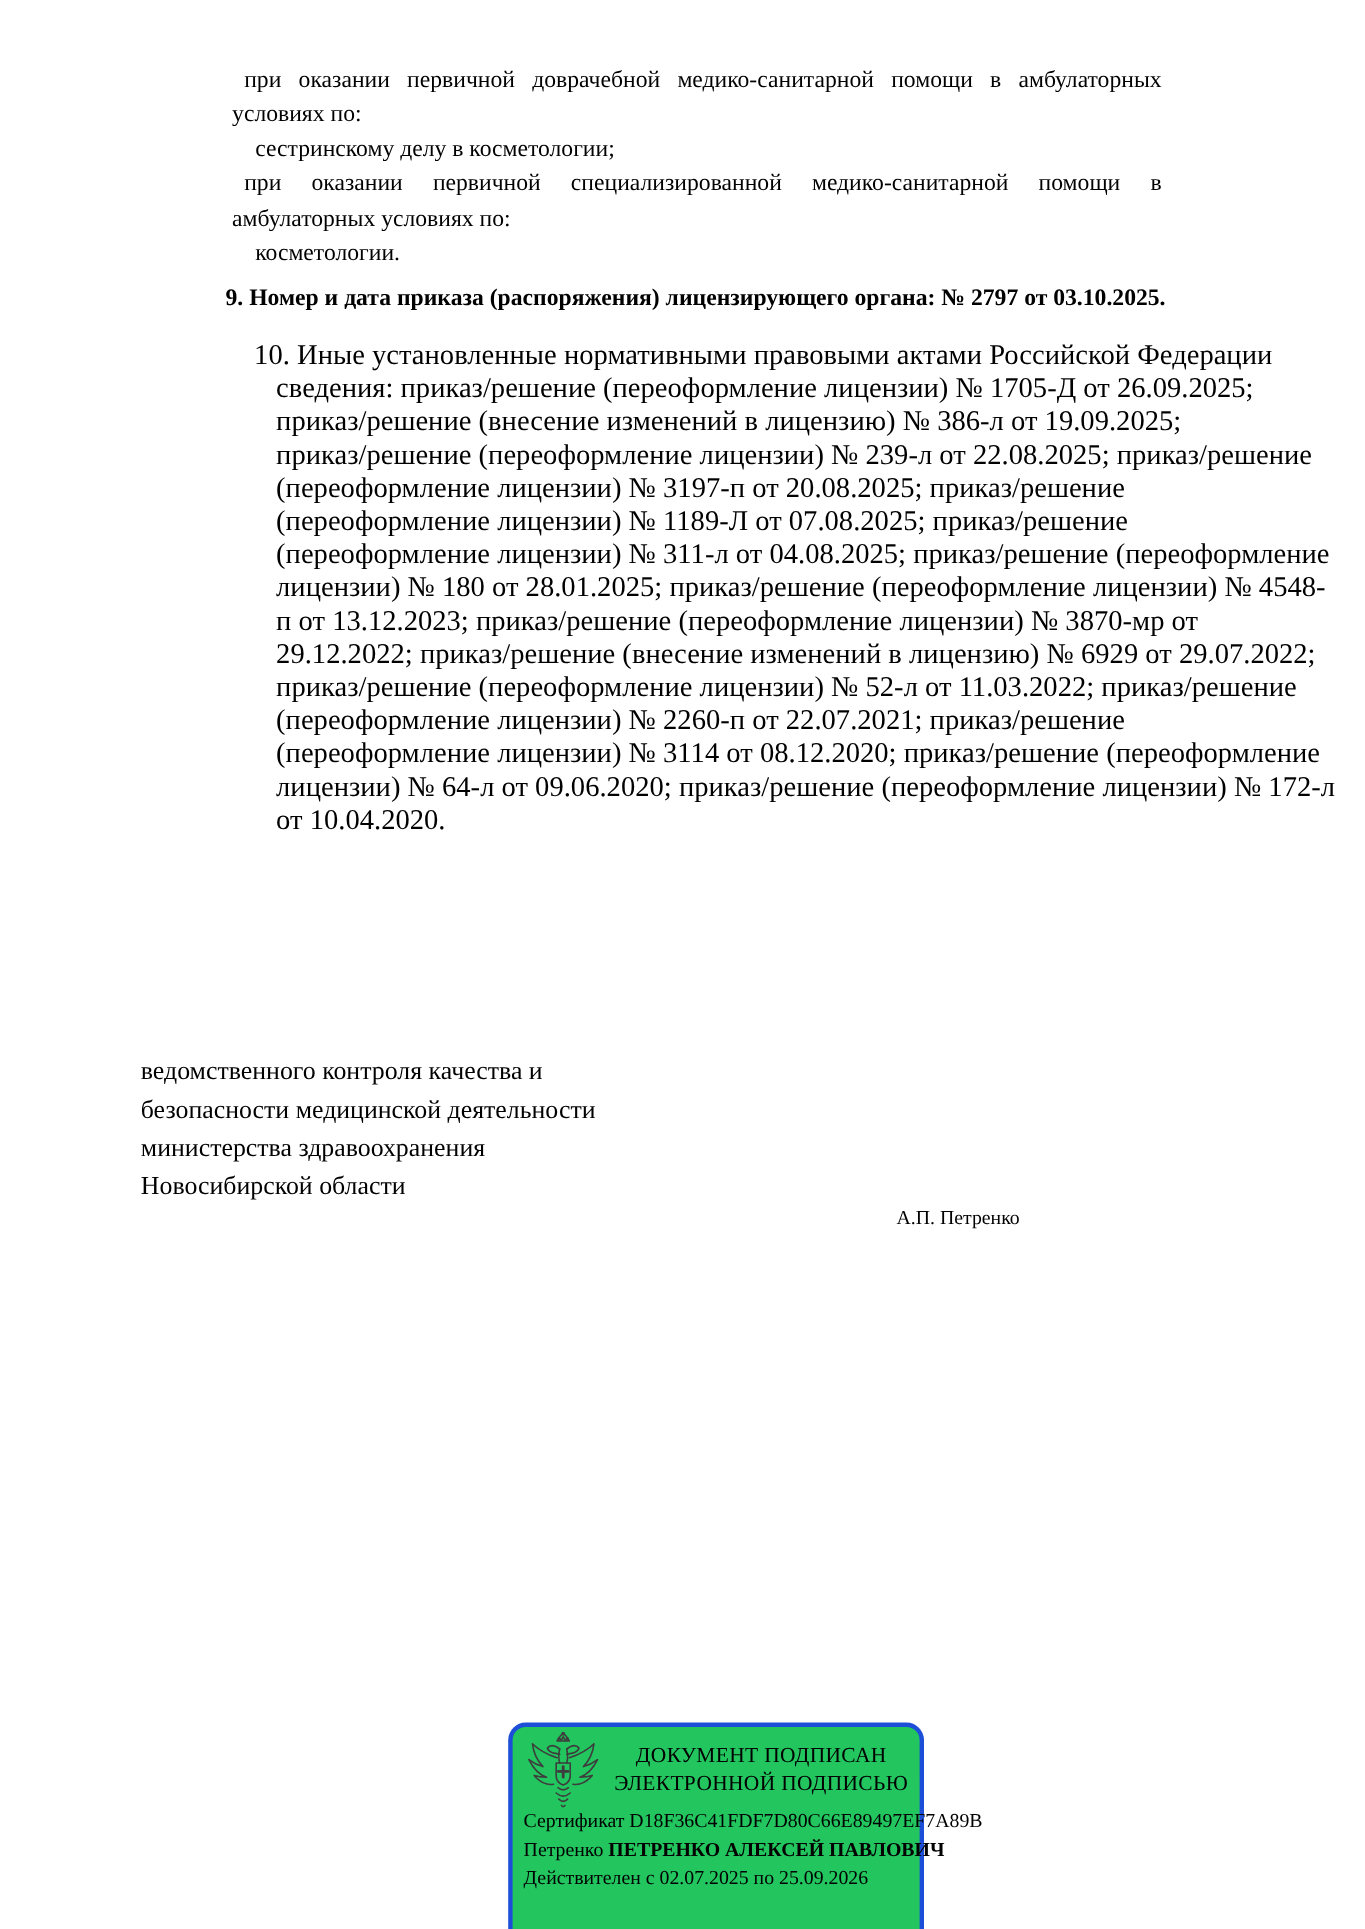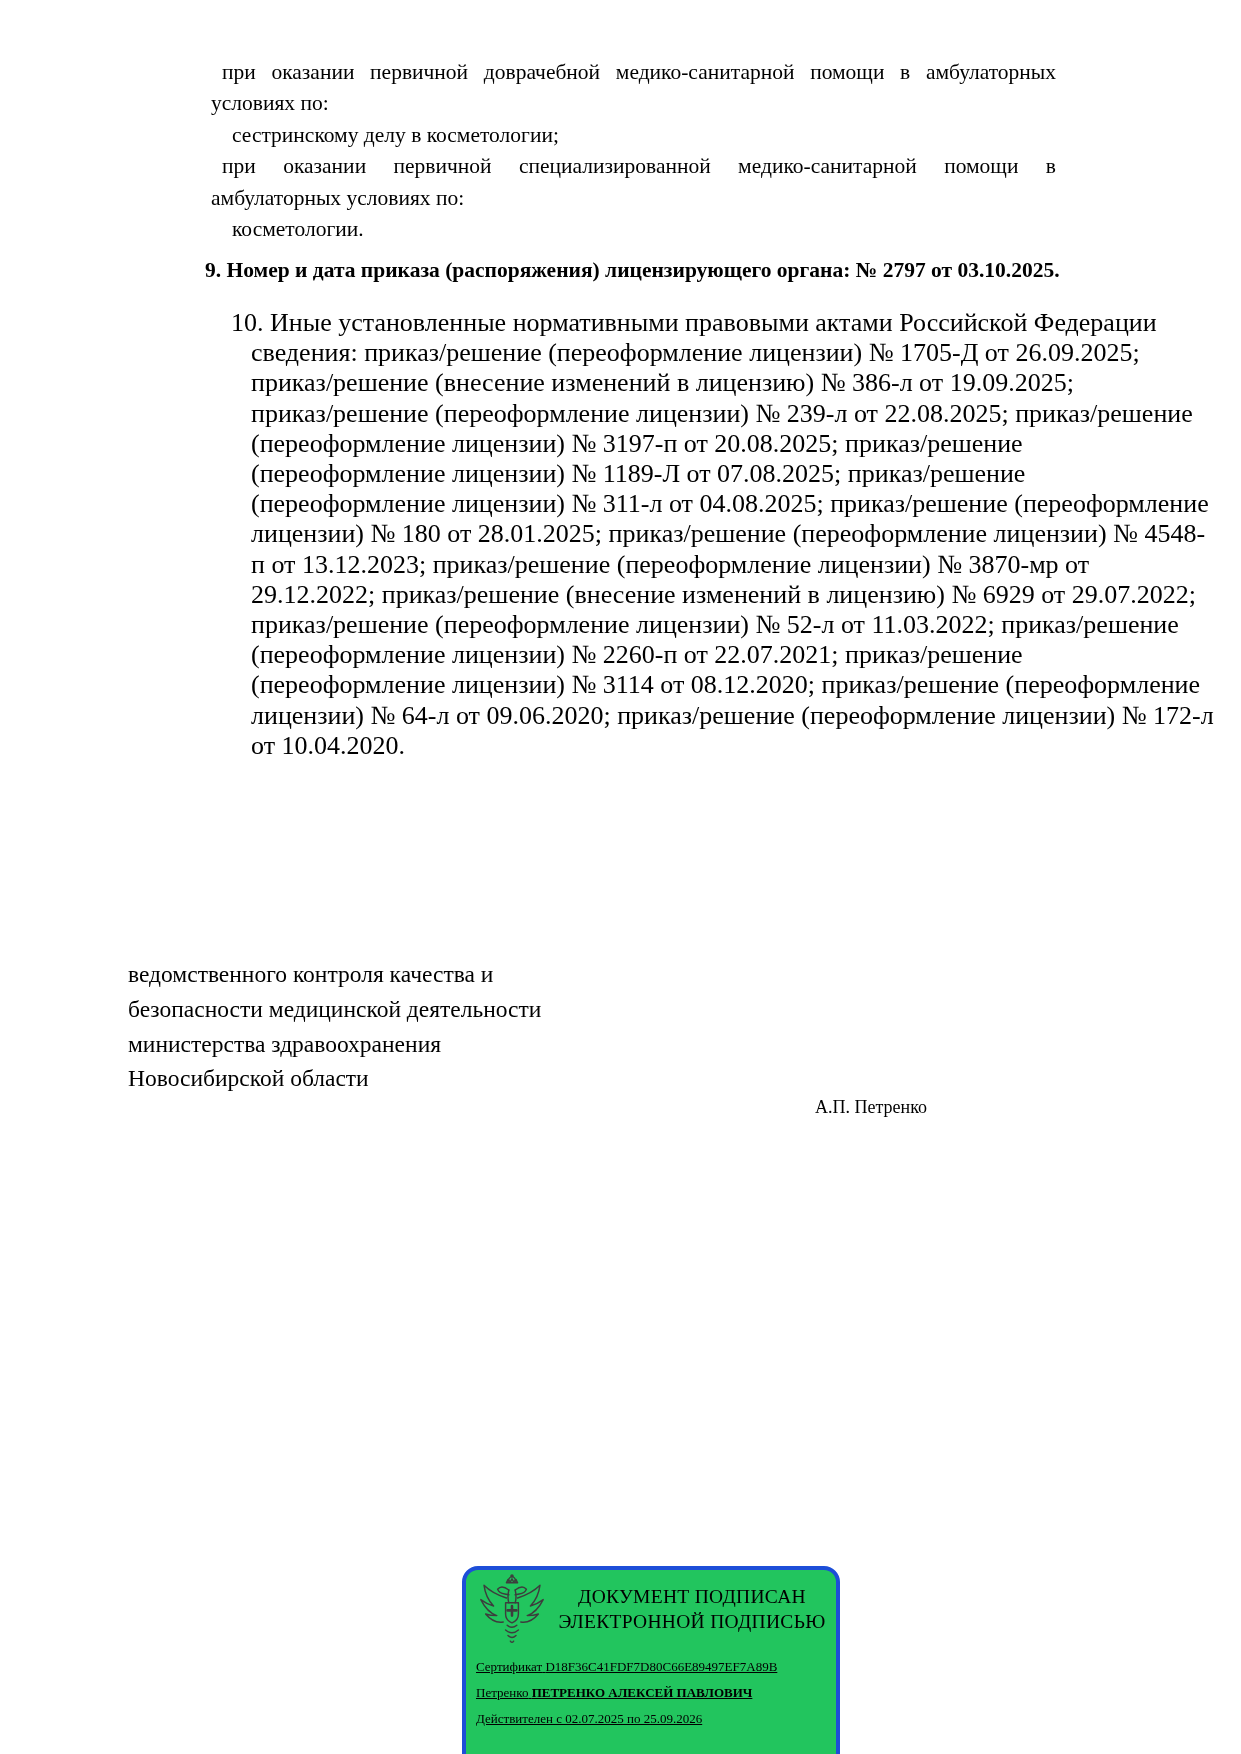--- a/index.html
+++ b/index.html
@@ -63,22 +63,22 @@
     width:72px; height:80px;
   }
   .stamp-title {
     position:absolute; left:88px; top:14px; right:6px;
     text-align:center;
     font-size:19.5px; line-height:25px;
     letter-spacing:0.3px;
     white-space:nowrap;
   }
   .stamp-info {
-    position:absolute; left:10px; top:84px;
-    font-size:13px; line-height:26px;text-decoration:underline;
+    position:absolute; left:10px; top:72px;
+    font-size:18px; line-height:26px;
   }
   .stamp-info .bold { font-weight:bold; }
 </style>
 </head>
 <body>
 
 <div class="page">
 
   <div class="services">
     <div class="just">при оказании первичной доврачебной медико-санитарной помощи в амбулаторных</div>

